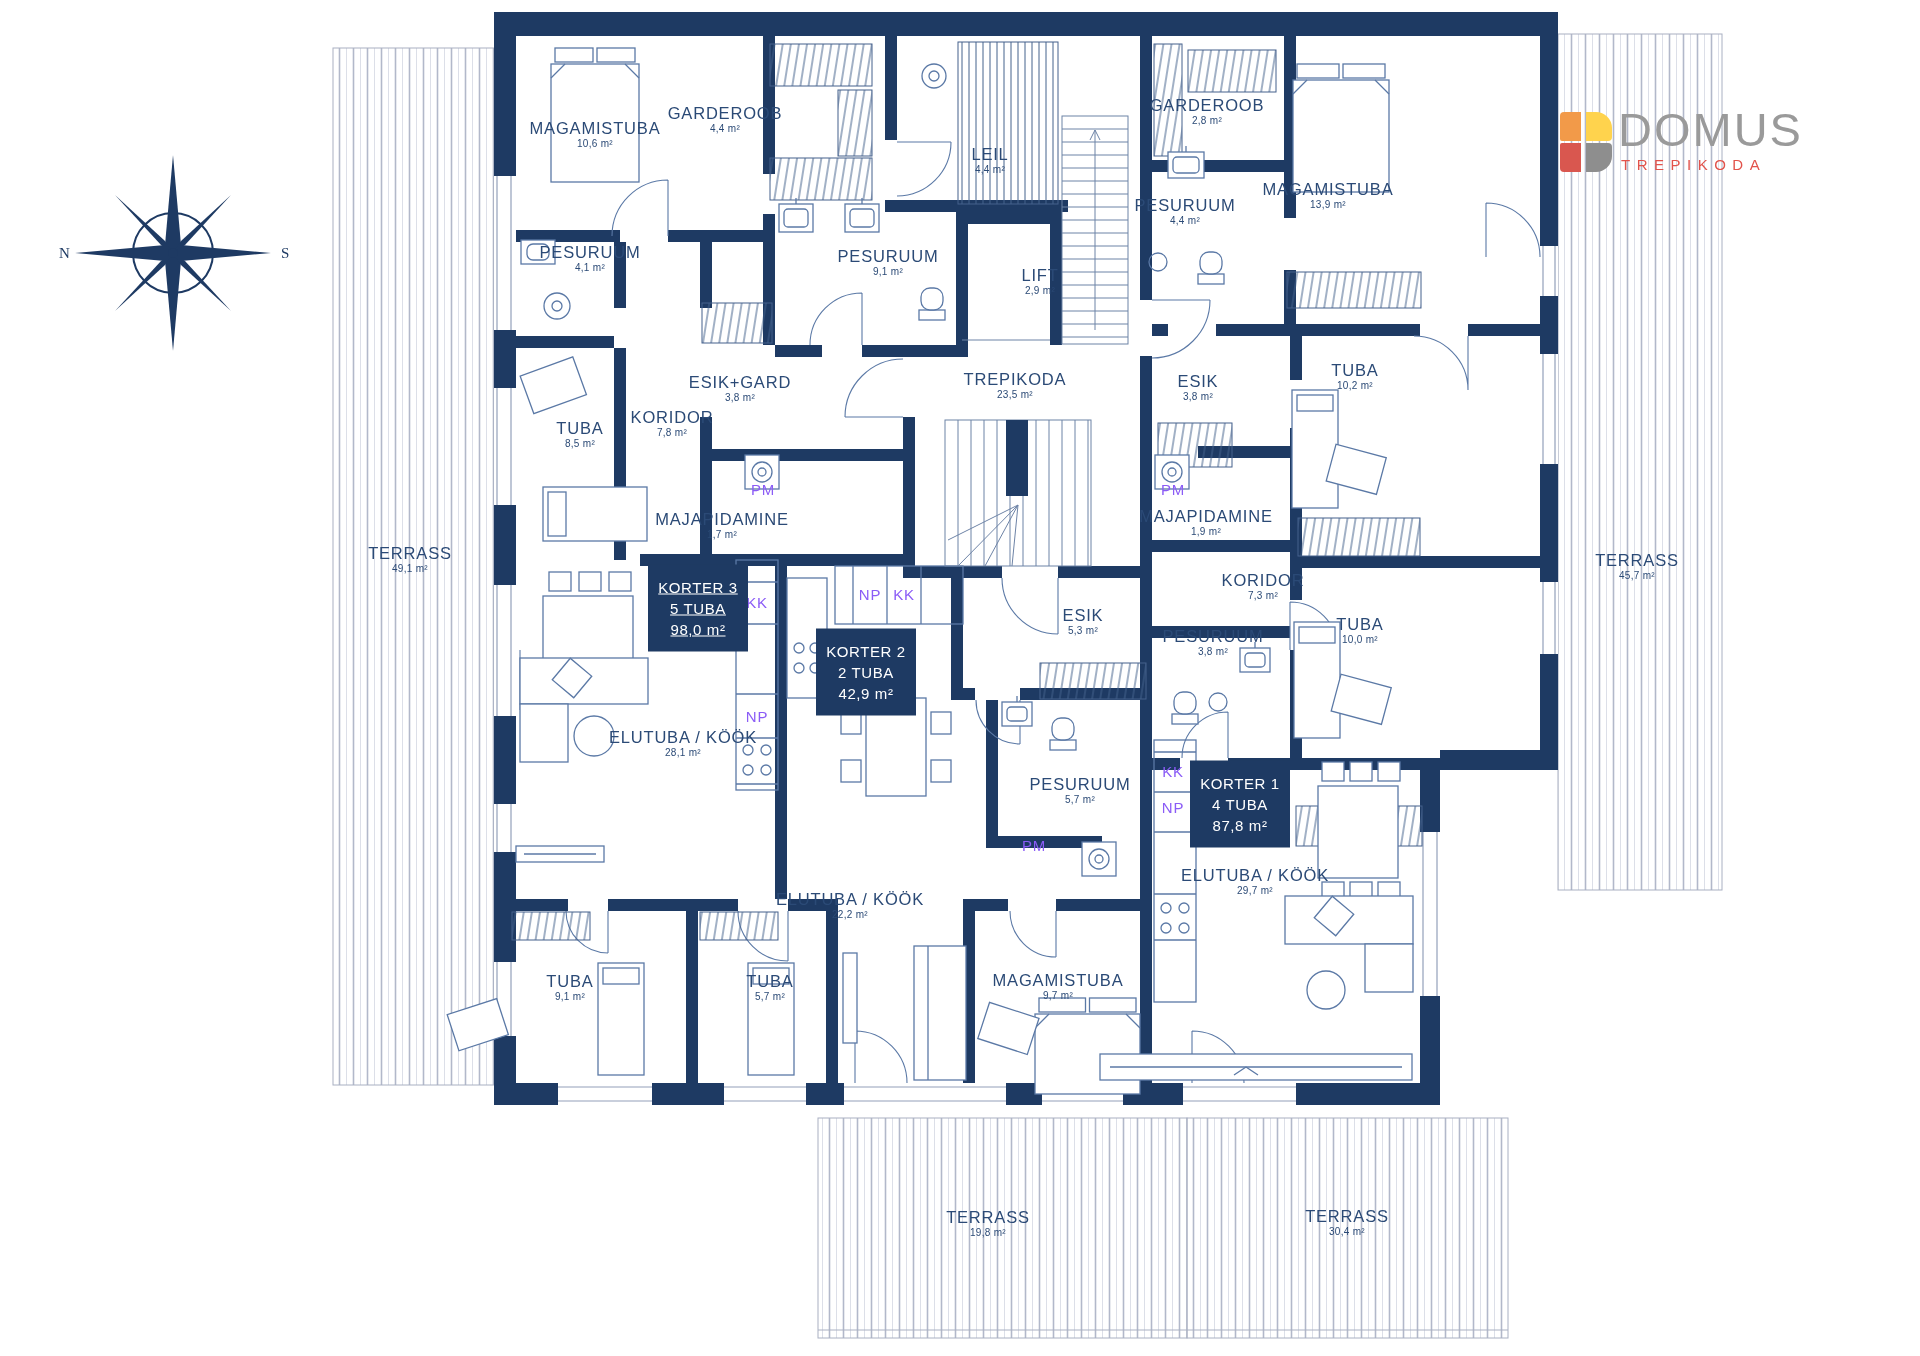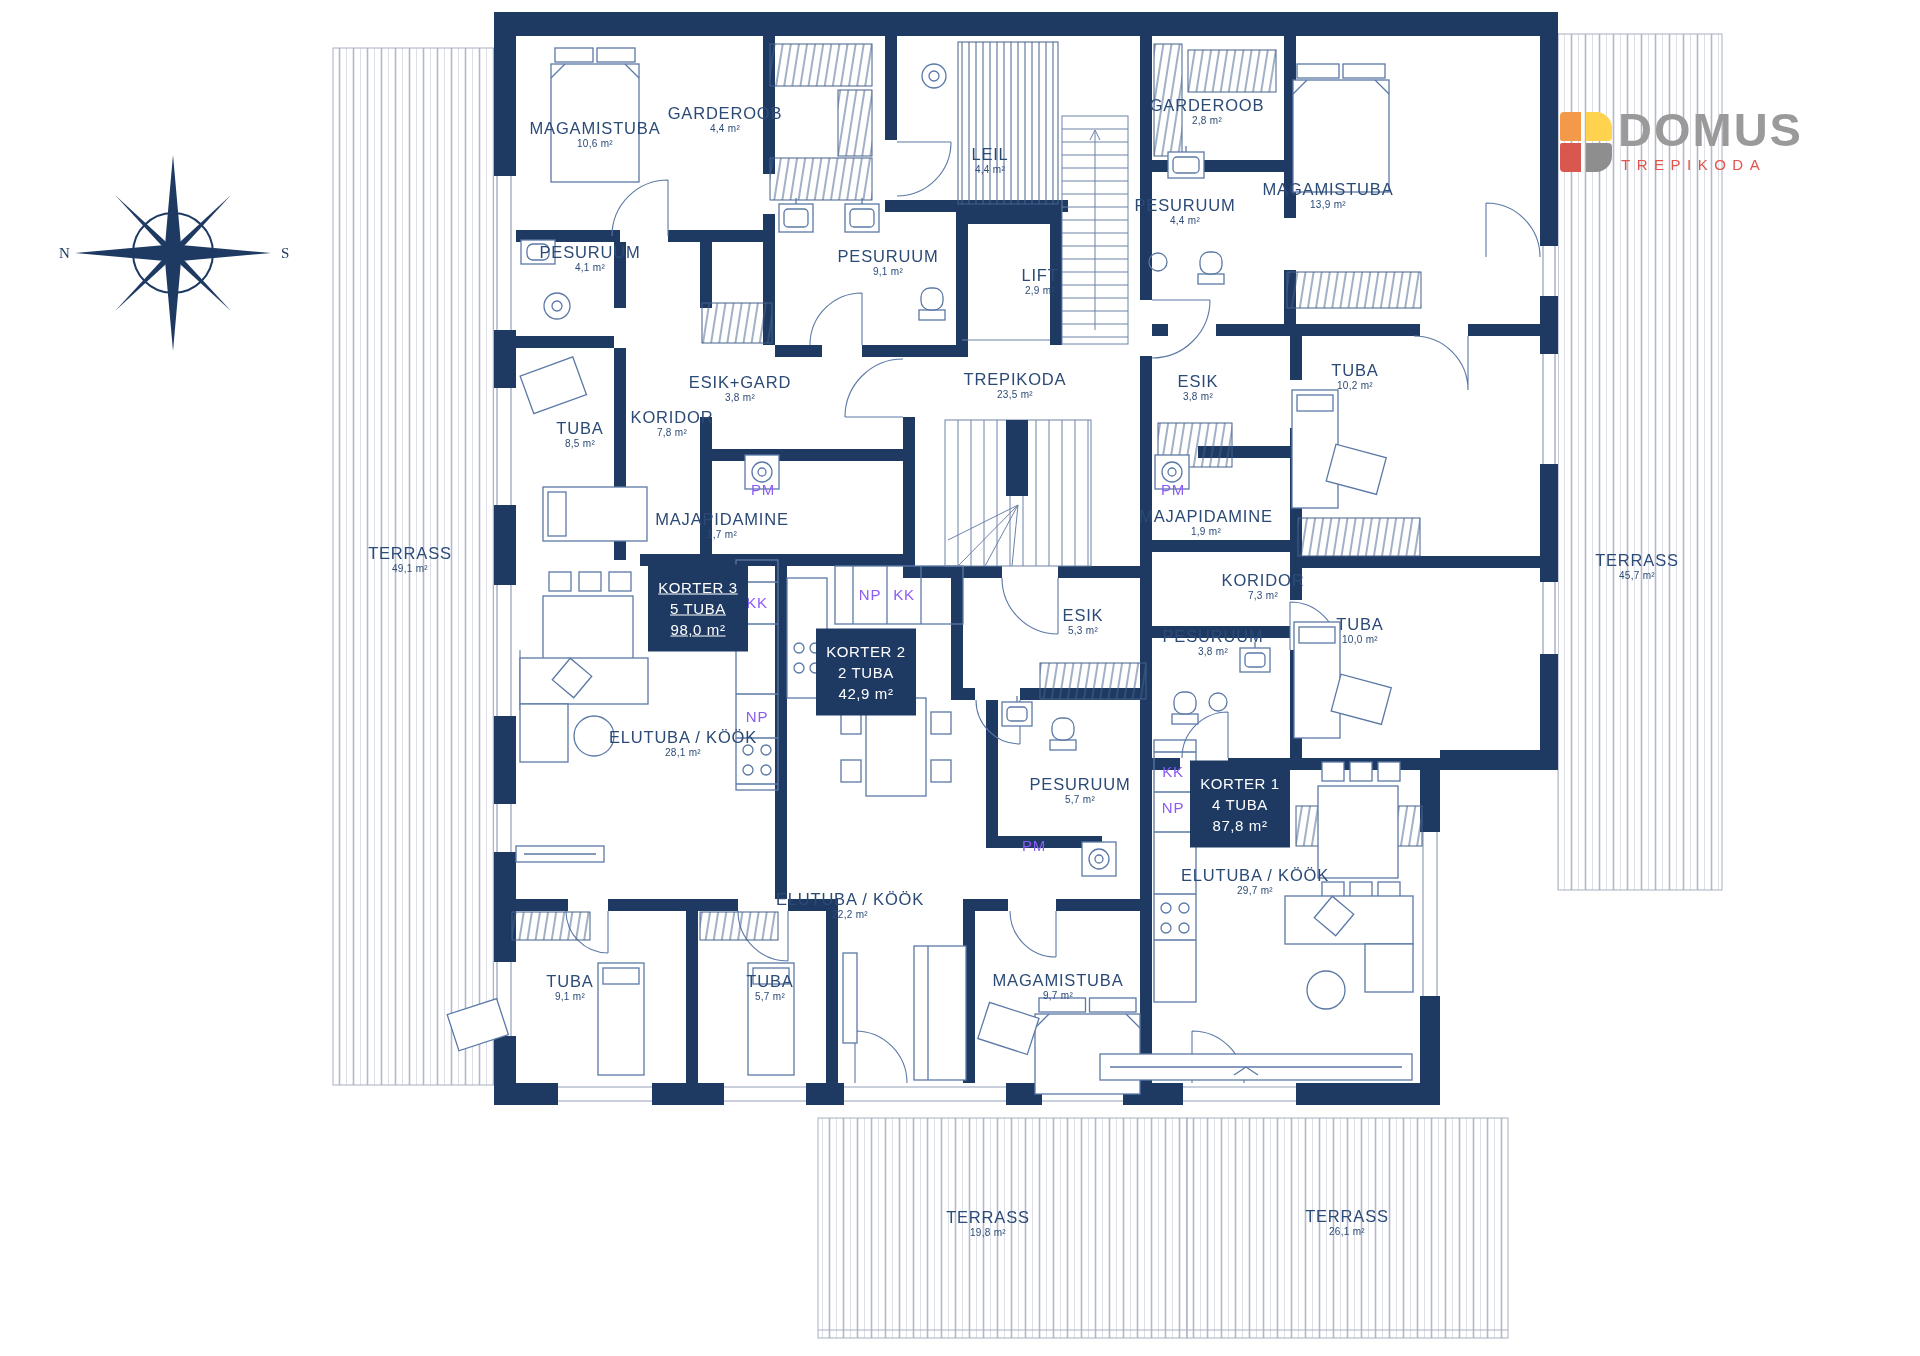--- a/index.html
+++ b/index.html
@@ -9,21 +9,21 @@
   .rlabel{position:absolute;transform:translate(-50%,-50%);text-align:center;color:#2b4a76;line-height:1.15;white-space:nowrap;pointer-events:none;}
   .rlabel .rname{display:block;font-size:16.5px;letter-spacing:.05em;}
   .rlabel .rarea{display:block;font-size:10px;letter-spacing:.03em;}
   .alabel{position:absolute;transform:translate(-50%,-50%);color:#8b5cf6;font-size:15px;letter-spacing:.05em;pointer-events:none;}
   .badge{position:absolute;transform:translate(-50%,-50%);background:#1e3a63;color:#ffffff;
          width:96px;padding:12px 2px;text-align:center;line-height:1.4;font-size:15px;letter-spacing:.04em;}
   .badge span{display:block;}
   
   .logo{position:absolute;left:1560px;top:110px;width:350px;height:70px;}
   .logo .sq{position:absolute;}
-  .logo .brand{position:absolute;left:58px;top:-8px;font-size:47px;color:#9a9a9a;letter-spacing:2px;font-weight:700;}
+  .logo .brand{position:absolute;left:58px;top:-8px;font-size:47px;color:#9a9a9a;letter-spacing:2px;font-weight:400;}
   .logo .sub{position:absolute;left:61px;top:46px;font-size:15px;color:#e2534b;letter-spacing:6.5px;font-weight:400;}
   .compass{position:absolute;left:55px;top:135px;}
   .compass text{font-family:"Liberation Serif", serif;font-size:15px;fill:#1e3a63;}
 </style>
 </head>
 <body>
 
 <div id="stage">
 
   <svg id="plan" width="1920" height="1356" viewBox="0 0 1920 1356">
@@ -528,21 +528,21 @@
       <div class="rlabel" style="left: 1637px; top: 566px;">
         <span class="rname">TERRASS</span>
         <span class="rarea">45,7 m²</span>
       </div>
       <div class="rlabel" style="left: 988px; top: 1223px;">
         <span class="rname">TERRASS</span>
         <span class="rarea">19,8 m²</span>
       </div>
       <div class="rlabel" style="left: 1347px; top: 1222px;">
         <span class="rname">TERRASS</span>
-        <span class="rarea">26,1 m²</span>
+        <span class="rarea">30,4 m²</span>
       </div>
       <div class="alabel" style="left: 763px; top: 489px;">PM</div>
       <div class="alabel" style="left: 1173px; top: 489px;">PM</div>
       <div class="alabel" style="left: 1034px; top: 845px;">PM</div>
       <div class="alabel" style="left: 757px; top: 602px;">KK</div>
       <div class="alabel" style="left: 757px; top: 716px;">NP</div>
       <div class="alabel" style="left: 870px; top: 594px;">NP</div>
       <div class="alabel" style="left: 904px; top: 594px;">KK</div>
       <div class="alabel" style="left: 1173px; top: 771px;">KK</div>
       <div class="alabel" style="left: 1173px; top: 807px;">NP</div>

